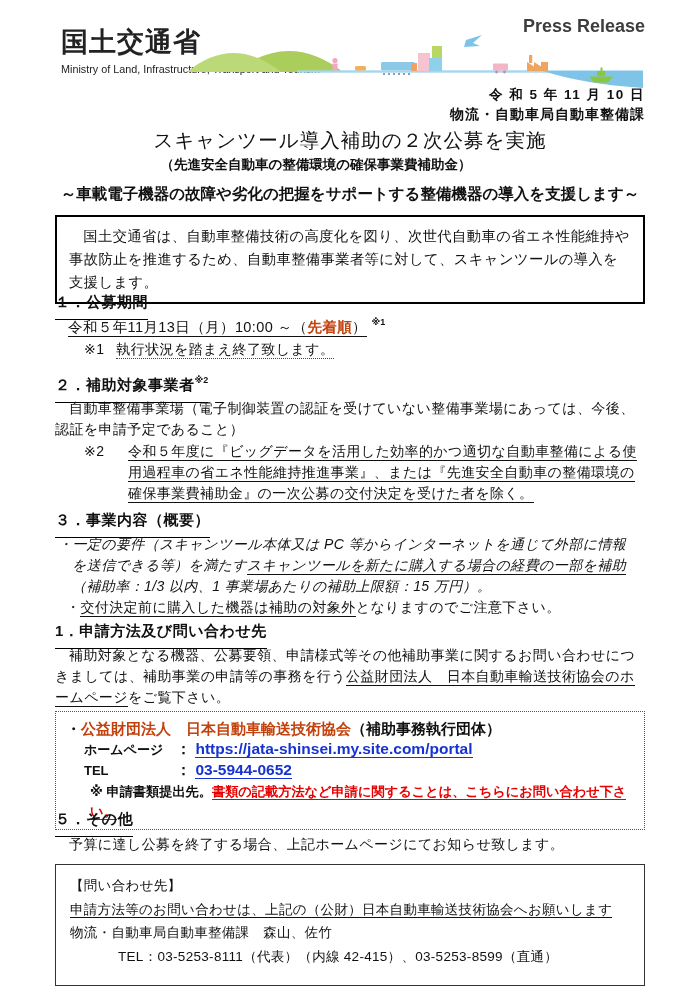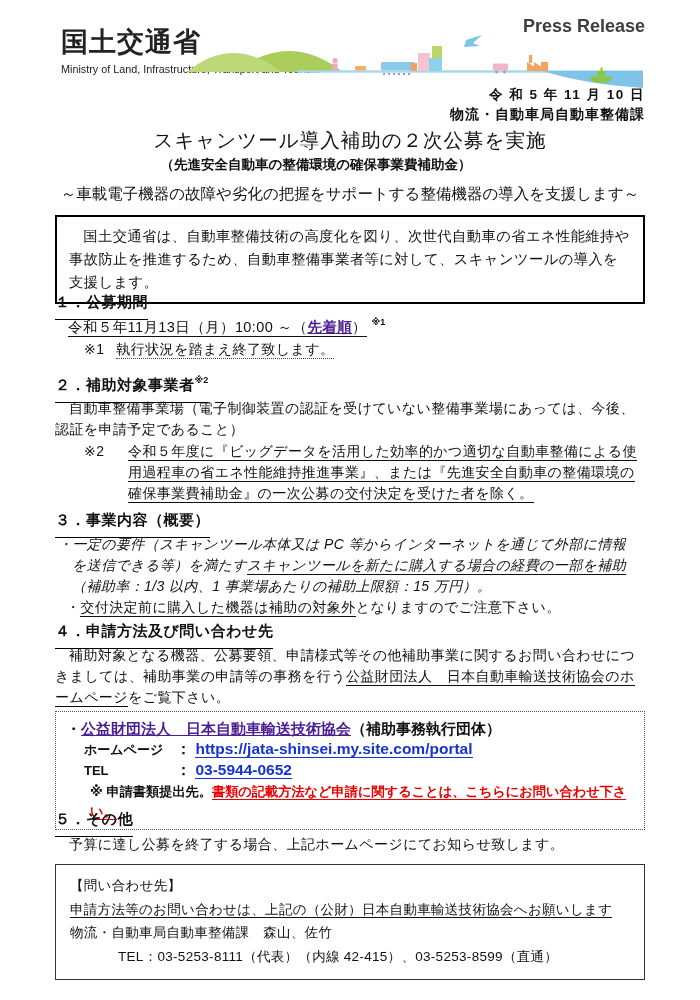--- a/index.html
+++ b/index.html
@@ -12,33 +12,33 @@
   .ministry-ja { position:absolute; left:6px; top:10px; font-size:27px; font-weight:bold; letter-spacing:1px; color:#222; }
   .ministry-en { position:absolute; left:6px; top:49px; font-size:10.8px; color:#222; }
   .illustration { position:absolute; left:130px; top:16px; width:458px; height:58px; }
   .press-release { position:absolute; right:0; top:2px; font-size:18px; font-weight:600; color:#3d3d3d; z-index:2; }
   .hdr-date { position:absolute; right:0; top:72px; font-size:13.5px; font-weight:bold; letter-spacing:1.5px; }
   .hdr-dept { position:absolute; right:0; top:92px; font-size:14px; font-weight:bold; letter-spacing:1px; }
 
   
   .title-main { position:absolute; top:127px; left:0; width:700px; text-align:center; font-size:19.5px; font-weight:normal; letter-spacing:1px; }
   .title-sub  { position:absolute; top:156px; left:0; width:632px; text-align:center; font-size:13.5px; font-weight:bold; }
-  .title-catch{ position:absolute; top:184px; left:0; width:700px; text-align:center; font-size:15.5px; font-weight:normal; }
+  .title-catch{ position:absolute; top:184px; left:0; width:700px; text-align:center; font-size:15.5px; font-weight:bold; }
 
   
   #summary { position:absolute; top:215px; left:55px; width:590px; border:2px solid #000; padding:8px 12px; font-size:14.3px; line-height:23px; letter-spacing:0.4px; }
   #summary p { text-indent:1em;font-family:Liberation Serif, serif; }
 
   
   .sec-heading { position:absolute; left:55px; font-size:15px; font-weight:bold; letter-spacing:0.5px; }
   .sec-heading .hu { display:inline-block; border-bottom:1.6px solid #000; padding-bottom:7px; }
   .body-text { font-size:14px; line-height:21px; letter-spacing:0.4px; }
   .u  { border-bottom:1px solid currentColor; padding-bottom:0.5px; }
   .du { border-bottom:1.2px dotted #444; padding-bottom:0.5px; }
-  .red { color:#4c1d95; font-weight:bold;text-decoration:underline; }
+  .red { color:#c2410c; font-weight:bold; }
   .sup { font-size:9px; vertical-align:7px; font-weight:bold; letter-spacing:0; }
 
   #s1h { top:293px; }
   #s1l { position:absolute; top:317px; left:68px; font-size:14.5px; letter-spacing:0.4px; }
   #s1n { position:absolute; top:341px; left:84px; font-size:14px; letter-spacing:0.4px; }
   #s1n .nlabel { margin-right:12px; }
 
   #s2h { top:375px; }
   #s2b { position:absolute; top:398px; left:55px; width:592px; }
   #s2b p { text-indent:1em; }
@@ -61,21 +61,21 @@
   .lcolon { font-weight:bold; font-size:15px; }
   .link { color:#1533d2; font-weight:bold; font-size:15.5px; border-bottom:1.4px solid #1533d2; text-decoration:none; cursor:pointer; }
   .abox-note { font-size:13.2px; font-weight:bold; margin-left:6px; margin-top:1px; }
   .abox-note .red-u { color:#e80000; border-bottom:1.3px solid #e80000; }
 
   #s5h { top:810px; }
   #s5b { position:absolute; top:834px; left:55px; width:592px; }
   #s5b p { text-indent:1em; }
 
   
-  #cbox { position:absolute; top:864px; left:55px; width:590px; border:1.6px solid #333; padding:9px 14px 11px 14px; font-size:13.5px; }
+  #cbox { position:absolute; top:864px; left:55px; width:590px; border:1.6px solid #333; padding:9px 14px 17px 14px; font-size:13.5px; }
   #cbox .crow { line-height:23.5px; letter-spacing:0.3px; }
   #cbox .tel-row { padding-left:48px; }
 </style>
 </head>
 <body>
 
 <div class="page">
 
   <div id="hdr">
     <div class="ministry-ja">国土交通省</div>
@@ -166,21 +166,21 @@
     <span class="hu">３．事業内容（概要）</span>
   </div>
   <div id="s3b1" class="body-text">
     <span>・一定の要件（スキャンツール本体又は PC 等からインターネットを通じて外部に情報を送信できる等）を満たす</span><span class="u">スキャンツールを新たに購入する場合の経費の一部を補助</span><span>（補助率：1/3 以内、1 事業場あたりの補助上限額：15 万円）。</span>
   </div>
   <div id="s3b2" class="body-text">
     <span>・</span><span class="u">交付決定前に購入した機器は補助の対象外</span><span>となりますのでご注意下さい。</span>
   </div>
 
   <div class="sec-heading" id="s4h">
-    <span class="hu">４．申請方法及び問い合わせ先</span>
+    <span class="hu">1．申請方法及び問い合わせ先</span>
   </div>
   <div id="s4b" class="body-text">
     <p><span>補助対象となる機器、公募要領、申請様式等その他補助事業に関するお問い合わせにつきましては、補助事業の申請等の事務を行う</span><span class="u">公益財団法人　日本自動車輸送技術協会のホームページ</span><span>をご覧下さい。</span></p>
   </div>
 
   <div id="abox">
     <div class="arow org-line">
       <span>・</span><span class="red">公益財団法人　日本自動車輸送技術協会</span><span>（補助事務執行団体）</span>
     </div>
     <div class="arow">

